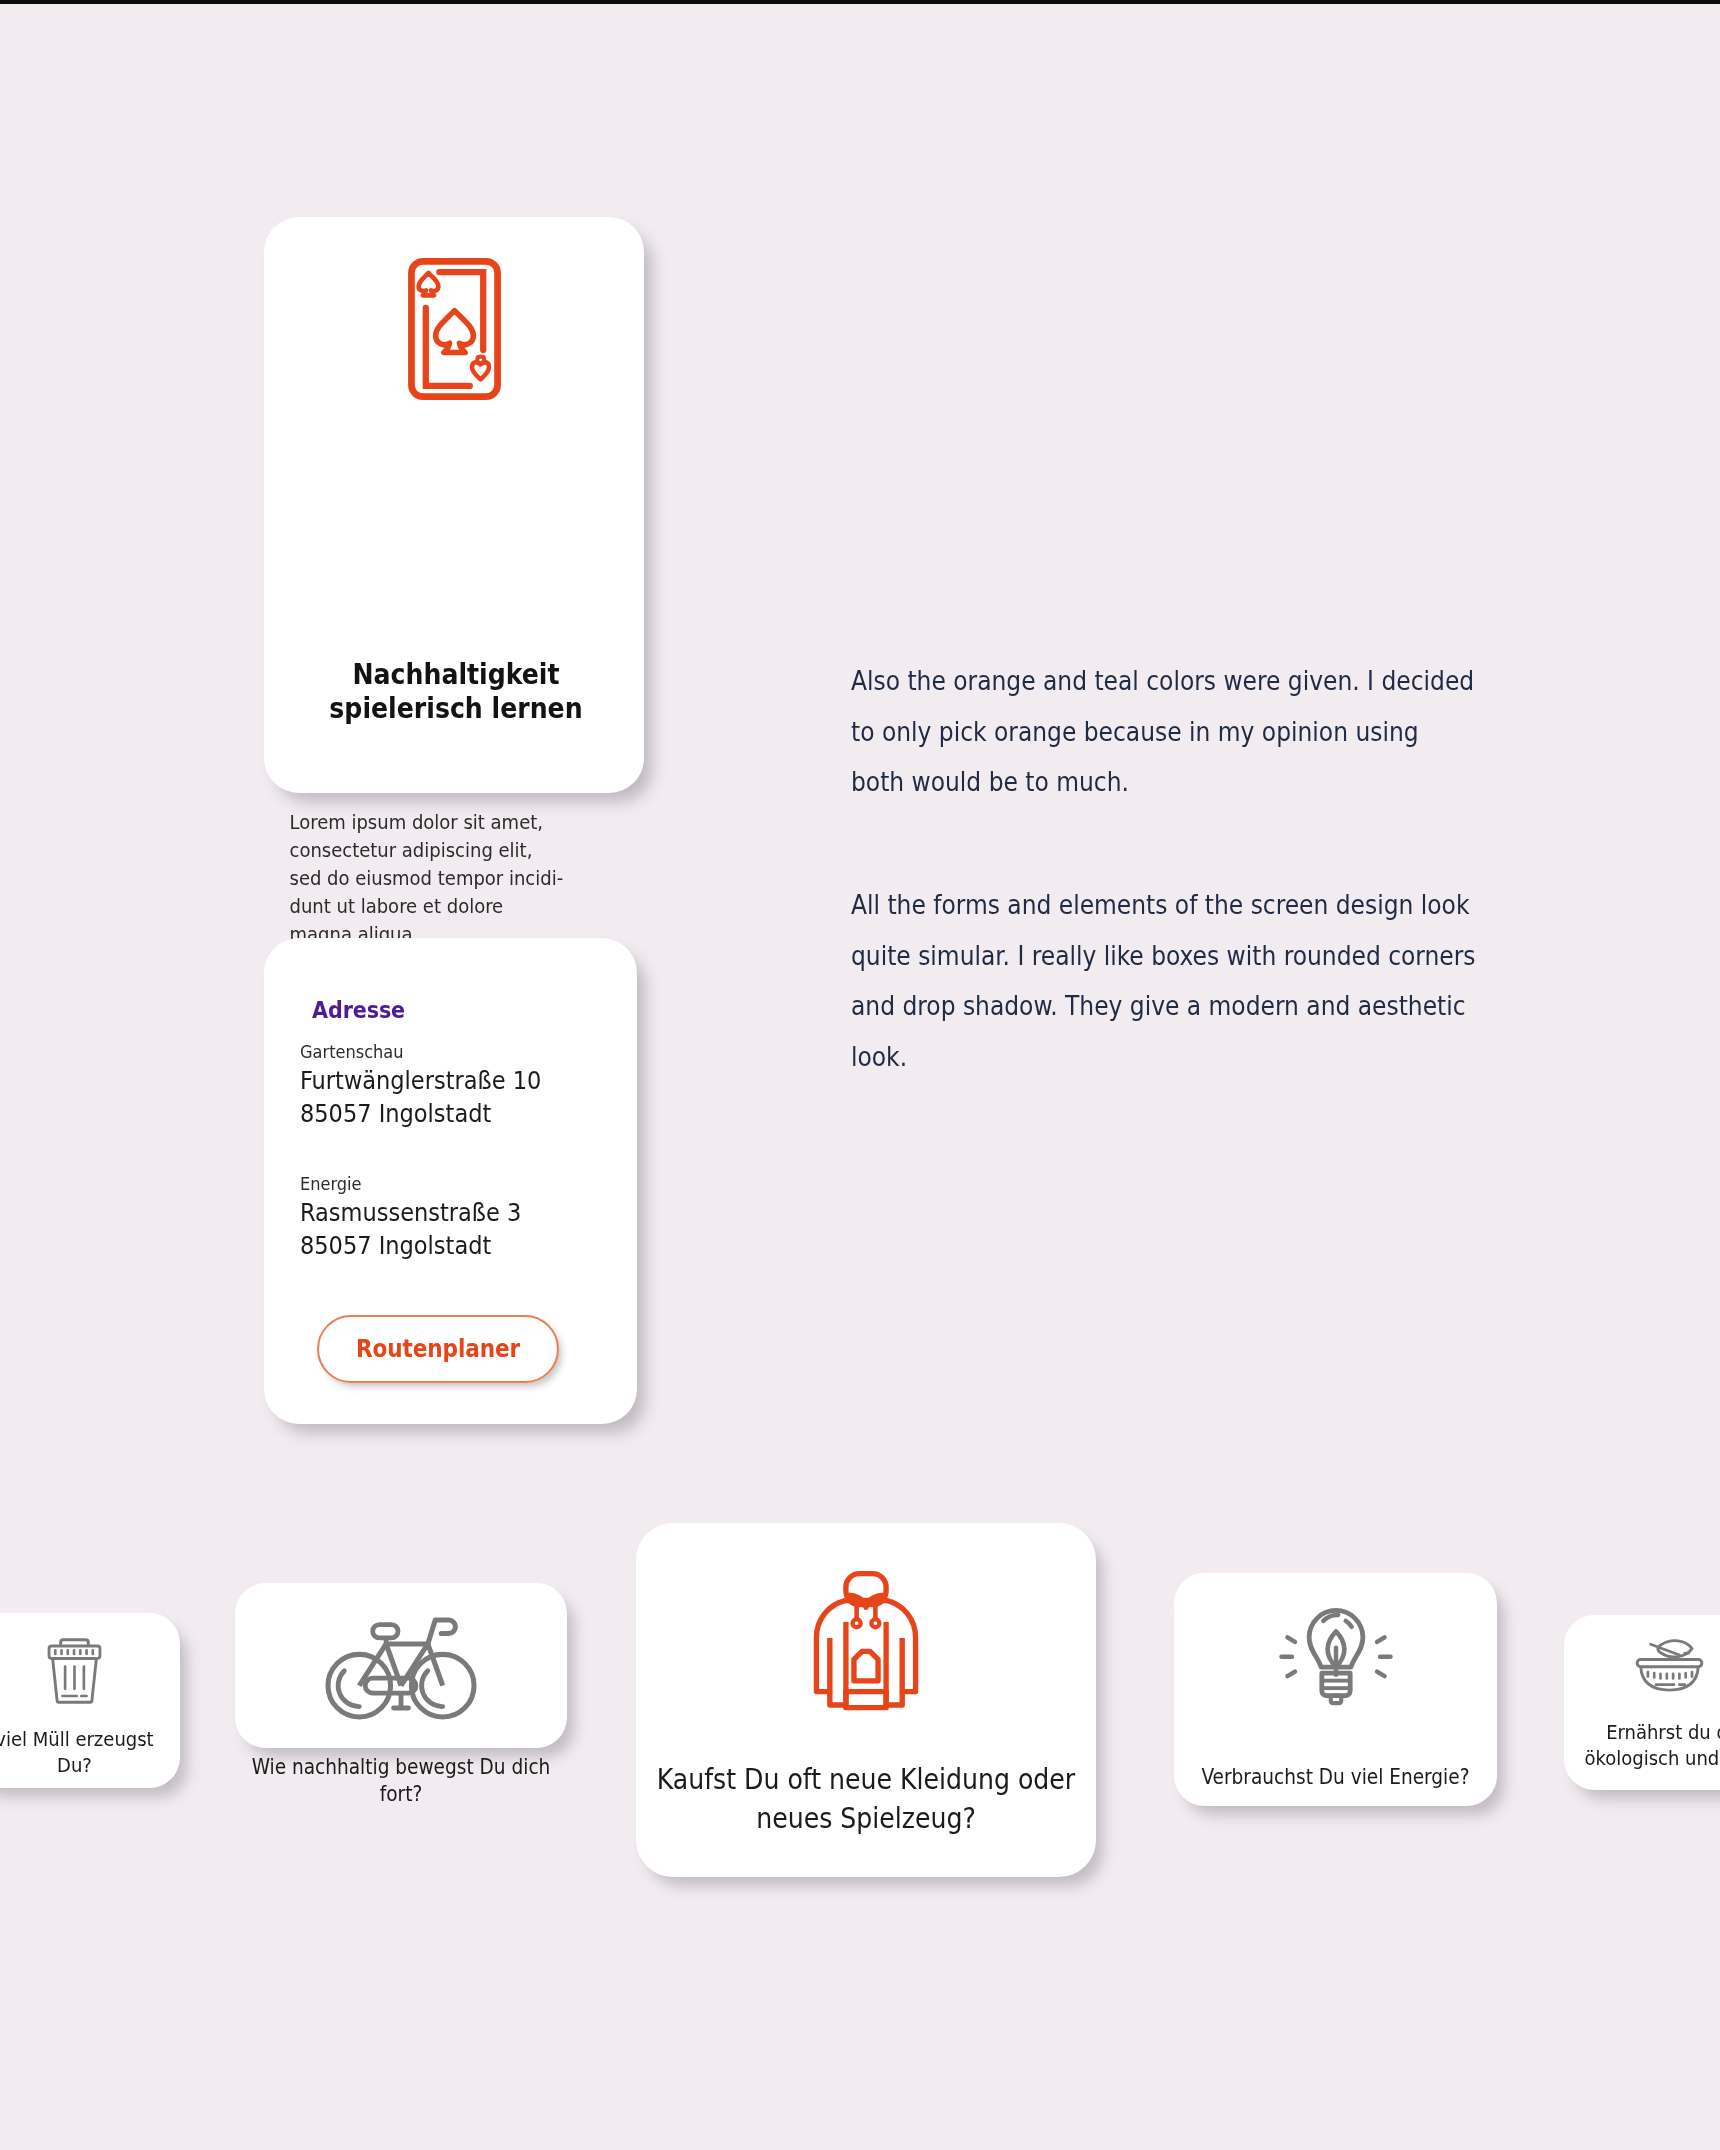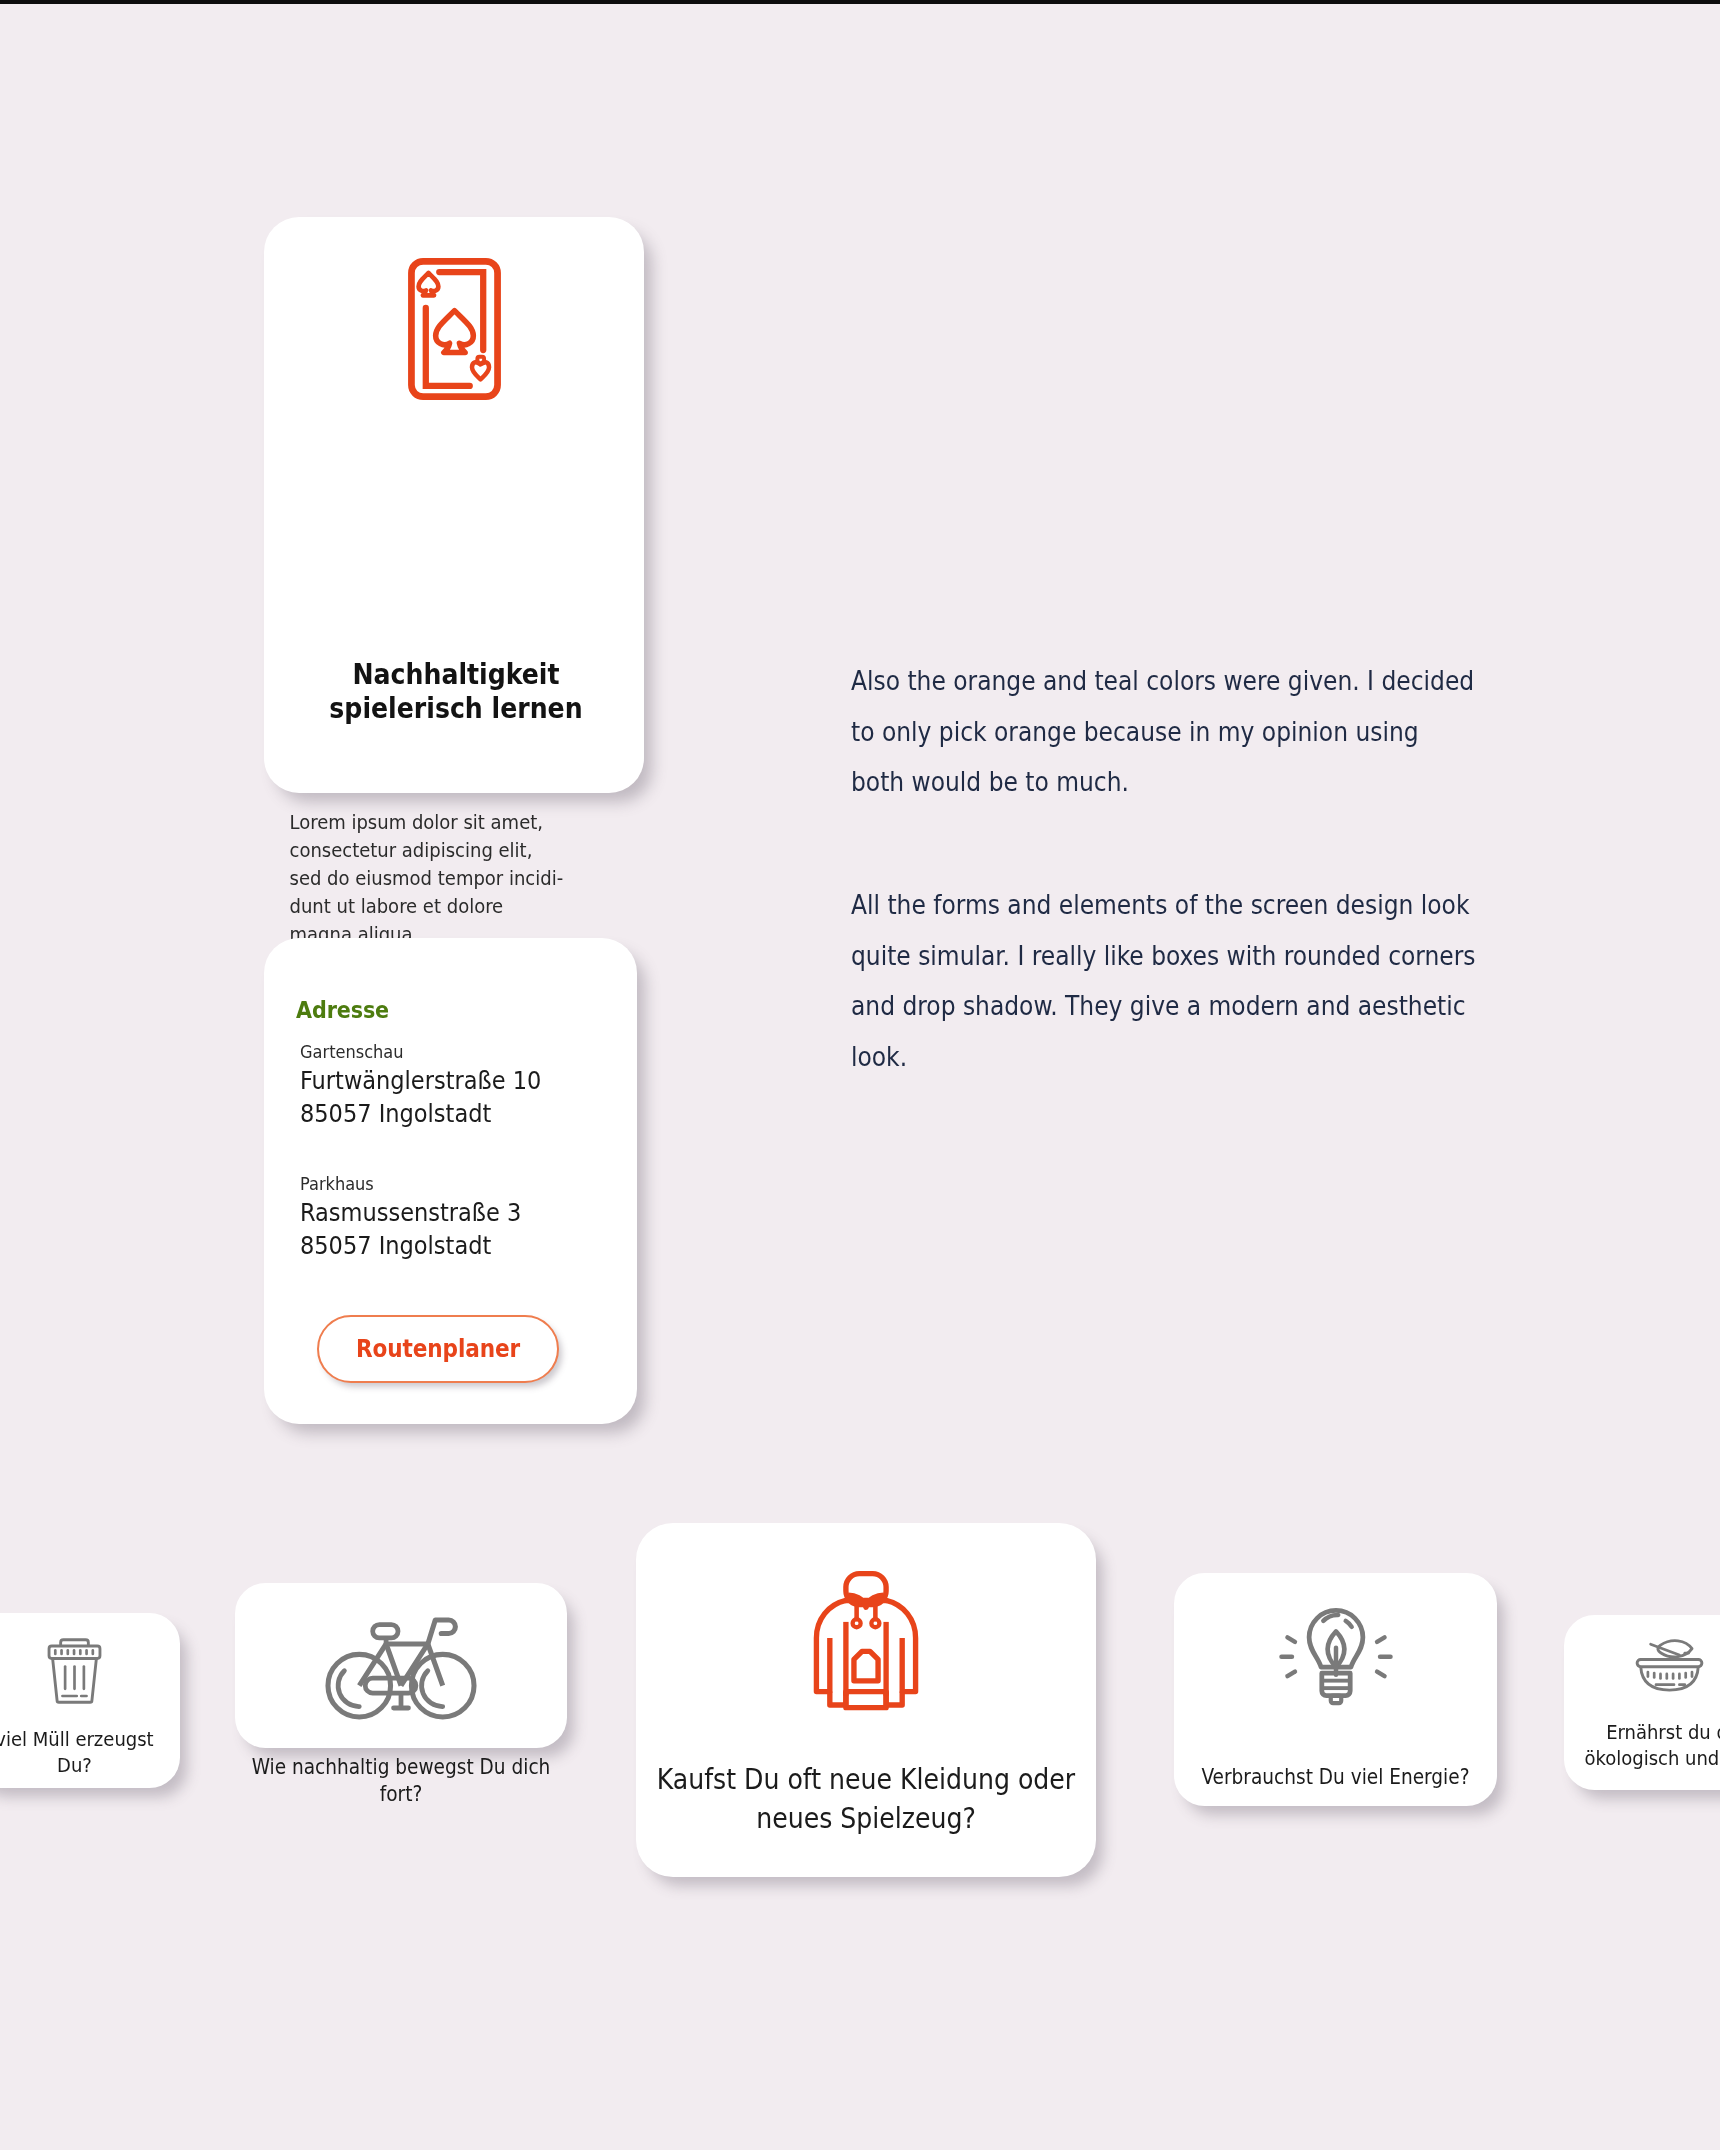--- a/index.html
+++ b/index.html
@@ -35,22 +35,22 @@
   .info-body{
     position:absolute;left:25.5px;right:27px;top:591px;
     font-size:20px;line-height:1.40;color:#2b2b2b;font-weight:400;
     font-family:"DejaVu Sans","Liberation Sans",sans-serif;
     font-stretch:condensed;
   }
 
   
   #address-card{left:264px;top:934px;width:373px;height:486px;border-radius:35px;}
   .addr-heading{
-    position:absolute;left:32px;top:59px;
-    font-size:23px;font-weight:700;color:#4d7c0f;letter-spacing:-0.1px;
+    position:absolute;left:48px;top:59px;
+    font-size:23px;font-weight:700;color:#4c1d95;letter-spacing:-0.1px;
     font-family:"DejaVu Sans","Liberation Sans",sans-serif;font-stretch:condensed;
   }
   .addr-block{position:absolute;left:36px;}
   .addr-label{font-size:18px;color:#2c2c2c;line-height:1.35;font-stretch:condensed;}
   .addr-lines{font-size:25px;color:#1b1b1b;line-height:1.32;font-stretch:condensed;}
   #addr-block-1{top:102px;}
   #addr-block-2{top:234px;}
   .route-btn{
     position:absolute;left:53px;top:377px;width:242px;height:68px;
     border:2.7px solid #ef7d4e;border-radius:36px;background:#fff;
@@ -134,21 +134,21 @@
   <div class="card" id="address-card">
     <div class="addr-heading">Adresse</div>
 
     <div class="addr-block" id="addr-block-1">
       <div class="addr-label">Gartenschau</div>
       <div class="addr-lines">Furtwänglerstraße 10</div>
       <div class="addr-lines">85057 Ingolstadt</div>
     </div>
 
     <div class="addr-block" id="addr-block-2">
-      <div class="addr-label">Parkhaus</div>
+      <div class="addr-label">Energie</div>
       <div class="addr-lines">Rasmussenstraße 3</div>
       <div class="addr-lines">85057 Ingolstadt</div>
     </div>
 
     <div class="route-btn">Routenplaner</div>
   </div>
 
   <div class="note" id="note-1">Also the orange and teal colors were given. I decided to only pick orange because in my opinion using both would be to much.</div>
   <div class="note" id="note-2">All the forms and elements of the screen design look quite simular. I really like boxes with rounded corners and drop shadow. They give a modern and aesthetic look.</div>
 

